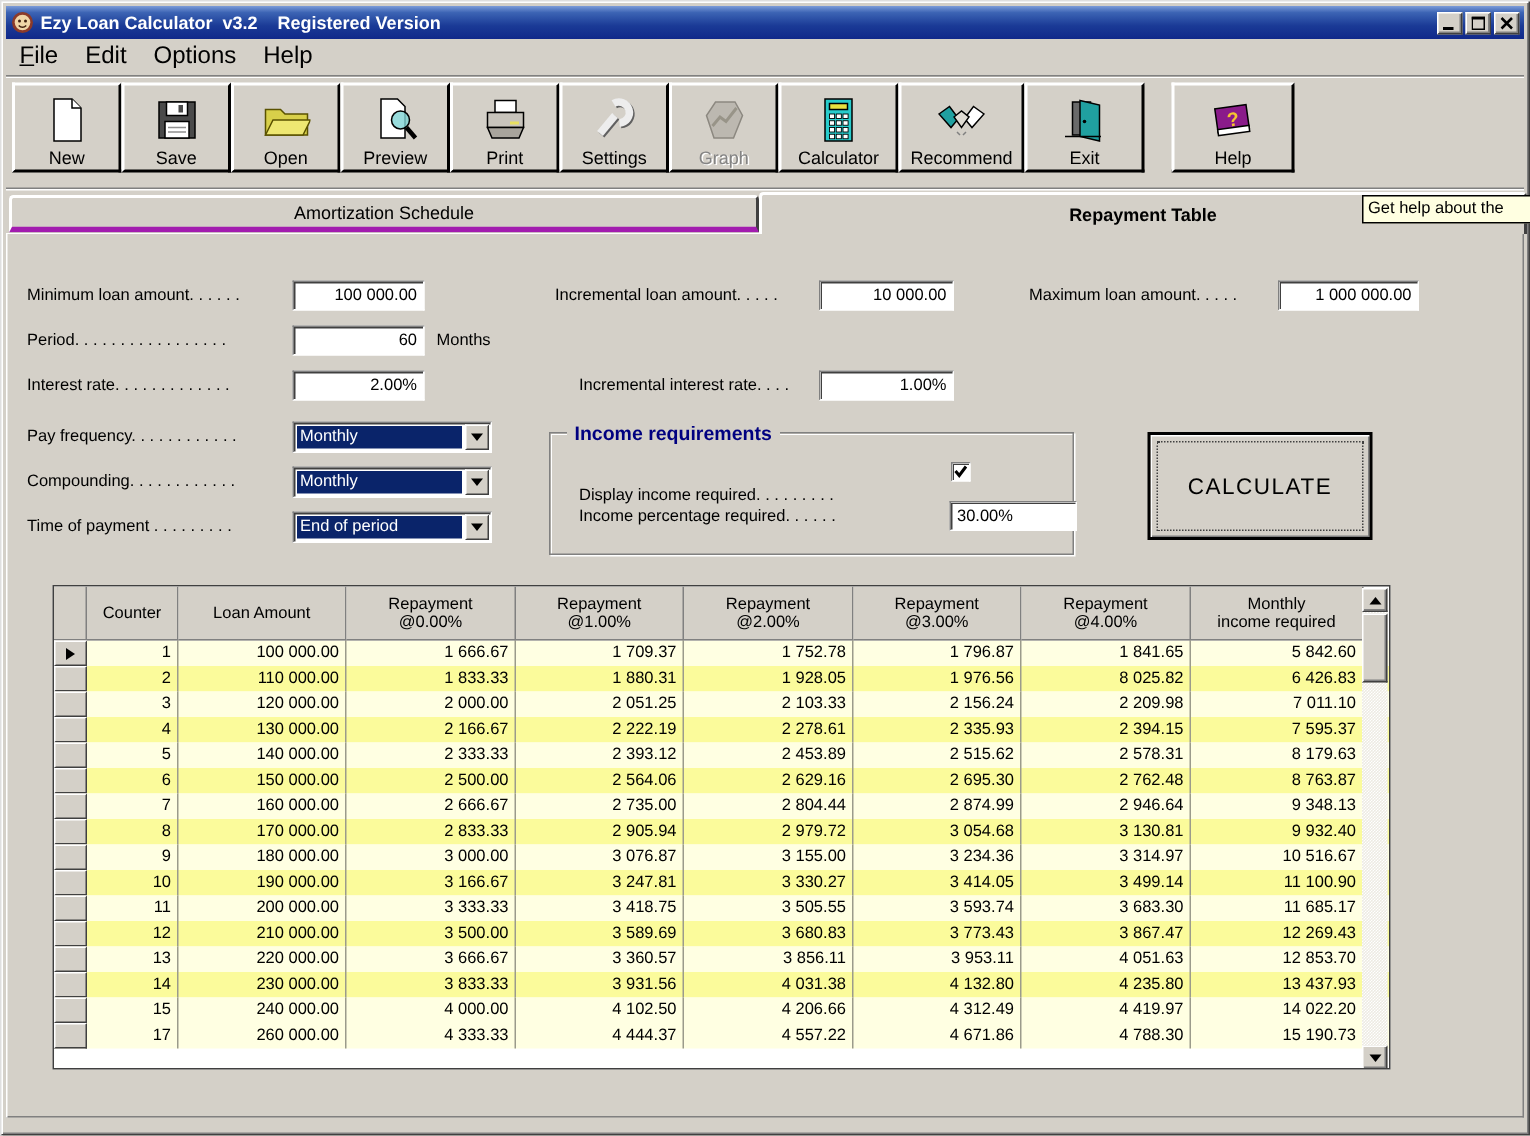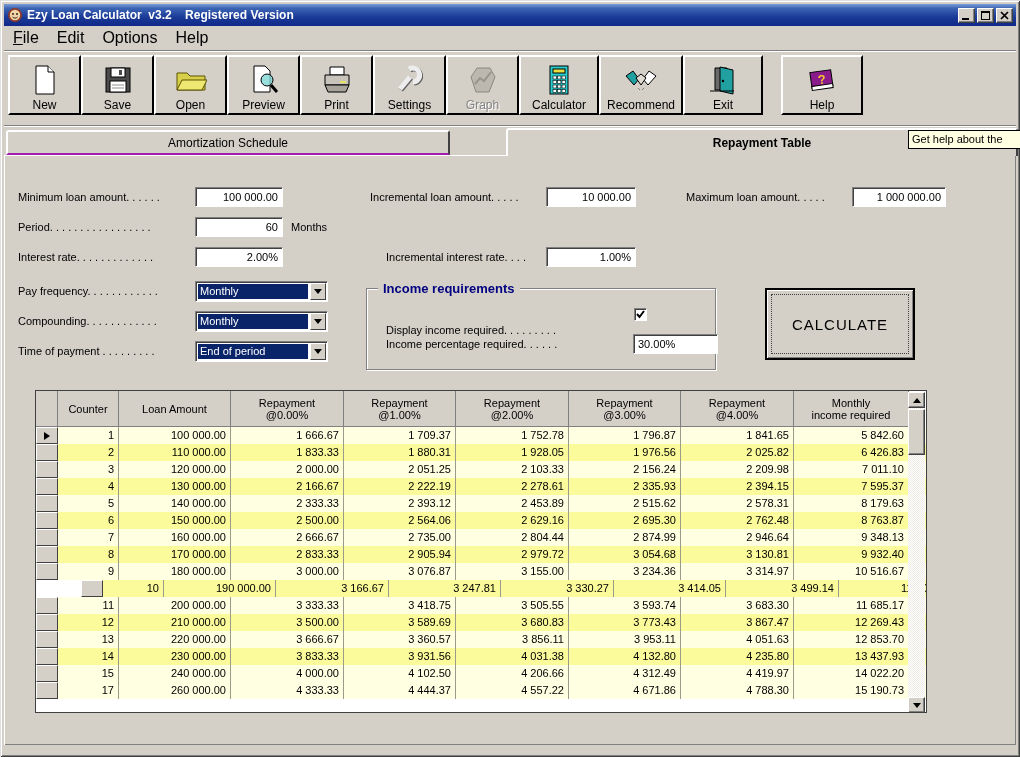--- a/index.html
+++ b/index.html
@@ -34,21 +34,21 @@
   .ticon { width:32px; height:32px; margin-bottom:2px; }
   .ticon svg { width:32px; height:32px; display:block; }
   .tlabel { font-size:12px; color:#000; line-height:14px; }
   .tbtn.disabled .tlabel { color:#848484; text-shadow:1px 1px 0 #fff; }
 
   
   .tabstrip { position:absolute; left:4px; top:128px; right:4px; height:28px; }
   .tab { position:absolute; background:#D4D0C8; display:flex; align-items:center; justify-content:center;
     font-size:12px; border:2px solid; border-color:#FFFFFF #404040 transparent #FFFFFF;
     border-top-left-radius:3px; border-top-right-radius:3px; }
-  .tab-inactive { left:2px; top:2px; width:444px; height:25px; z-index:1; border-bottom:2px solid #a21caf; }
+  .tab-inactive { left:2px; top:2px; width:500px; height:25px; z-index:1; border-bottom:4px solid #a21caf; }
   .tab-active { left:502px; top:0; width:512px; height:28px; font-weight:bold; z-index:3; border-bottom:none; }
 
   .panel { position:absolute; left:4px; top:155px; right:4px; bottom:12px; background:#D4D0C8; z-index:2;
     box-shadow: inset 1px 0 0 #FFFFFF, inset -1px 0 0 #808080, inset 0 1px 0 #FFFFFF, inset 0 -1px 0 #808080; }
 
   .tooltip { position:absolute; left:908px; top:130px; height:19px; width:140px; z-index:9;
     background:#FFFFE1; border:1px solid #000; font-size:11px; line-height:17px; padding:0 3px; white-space:nowrap; overflow:hidden; }
 
   
   .lbl { position:absolute; font-size:11px; color:#000; white-space:pre; z-index:3; }
@@ -383,21 +383,21 @@
           <div class="gcell" style="width: 115px;">5 842.60</div>
         </div>
         <div class="grow" style="background: rgb(251, 251, 155);">
           <div class="selcell" style="width: 22px;"></div>
           <div class="gcell" style="width: 61px;">2</div>
           <div class="gcell" style="width: 112px;">110 000.00</div>
           <div class="gcell" style="width: 113px;">1 833.33</div>
           <div class="gcell" style="width: 112px;">1 880.31</div>
           <div class="gcell" style="width: 113px;">1 928.05</div>
           <div class="gcell" style="width: 112px;">1 976.56</div>
-          <div class="gcell" style="width: 113px;">2 025.82</div>
+          <div class="gcell" style="width: 113px;">8 025.82</div>
           <div class="gcell" style="width: 115px;">6 426.83</div>
         </div>
         <div class="grow" style="background: rgb(255, 255, 226);">
           <div class="selcell" style="width: 22px;"></div>
           <div class="gcell" style="width: 61px;">3</div>
           <div class="gcell" style="width: 112px;">120 000.00</div>
           <div class="gcell" style="width: 113px;">2 000.00</div>
           <div class="gcell" style="width: 112px;">2 051.25</div>
           <div class="gcell" style="width: 113px;">2 103.33</div>
           <div class="gcell" style="width: 112px;">2 156.24</div>
@@ -463,21 +463,21 @@
           <div class="selcell" style="width: 22px;"></div>
           <div class="gcell" style="width: 61px;">9</div>
           <div class="gcell" style="width: 112px;">180 000.00</div>
           <div class="gcell" style="width: 113px;">3 000.00</div>
           <div class="gcell" style="width: 112px;">3 076.87</div>
           <div class="gcell" style="width: 113px;">3 155.00</div>
           <div class="gcell" style="width: 112px;">3 234.36</div>
           <div class="gcell" style="width: 113px;">3 314.97</div>
           <div class="gcell" style="width: 115px;">10 516.67</div>
         </div>
-        <div class="grow" style="background: rgb(251, 251, 155); margin-left: 45px;">
+        <div class="grow" style="background: rgb(251, 251, 155);">
           <div class="selcell" style="width: 22px;"></div>
           <div class="gcell" style="width: 61px;">10</div>
           <div class="gcell" style="width: 112px;">190 000.00</div>
           <div class="gcell" style="width: 113px;">3 166.67</div>
           <div class="gcell" style="width: 112px;">3 247.81</div>
           <div class="gcell" style="width: 113px;">3 330.27</div>
           <div class="gcell" style="width: 112px;">3 414.05</div>
           <div class="gcell" style="width: 113px;">3 499.14</div>
           <div class="gcell" style="width: 115px;">11 100.90</div>
         </div>

